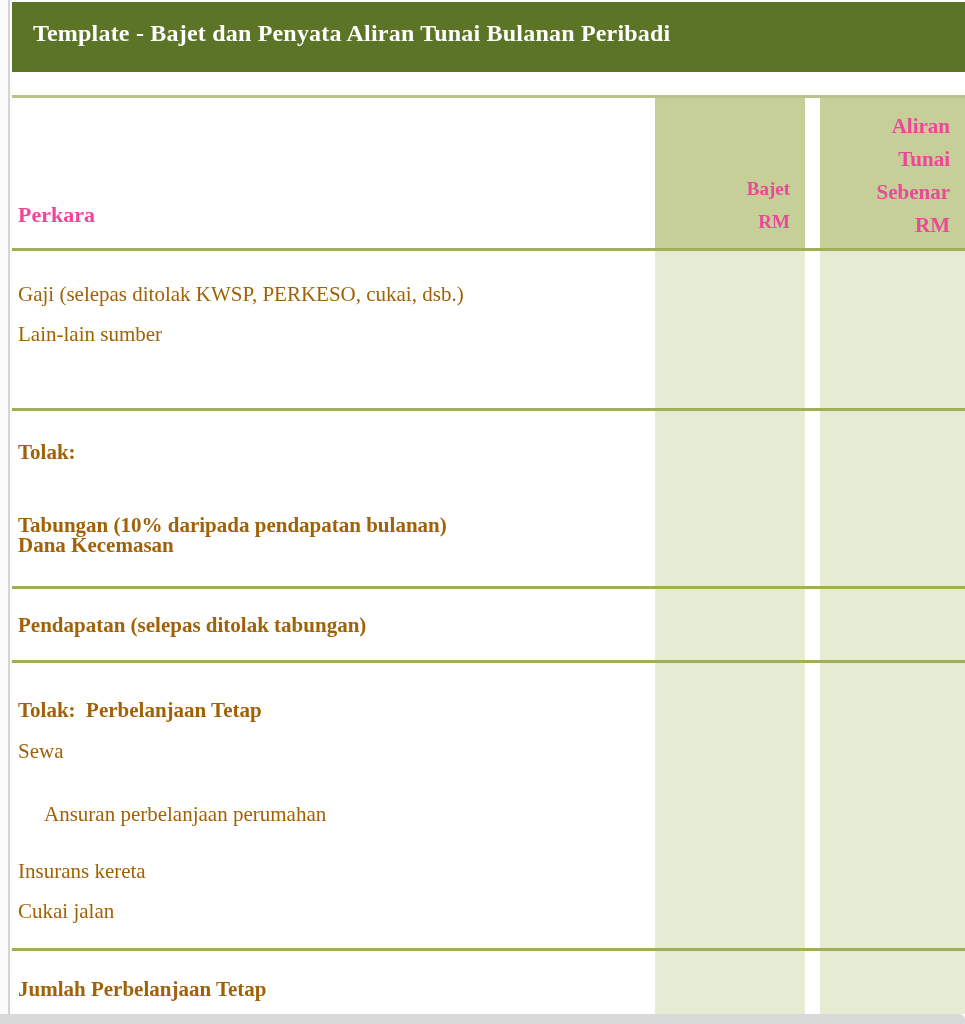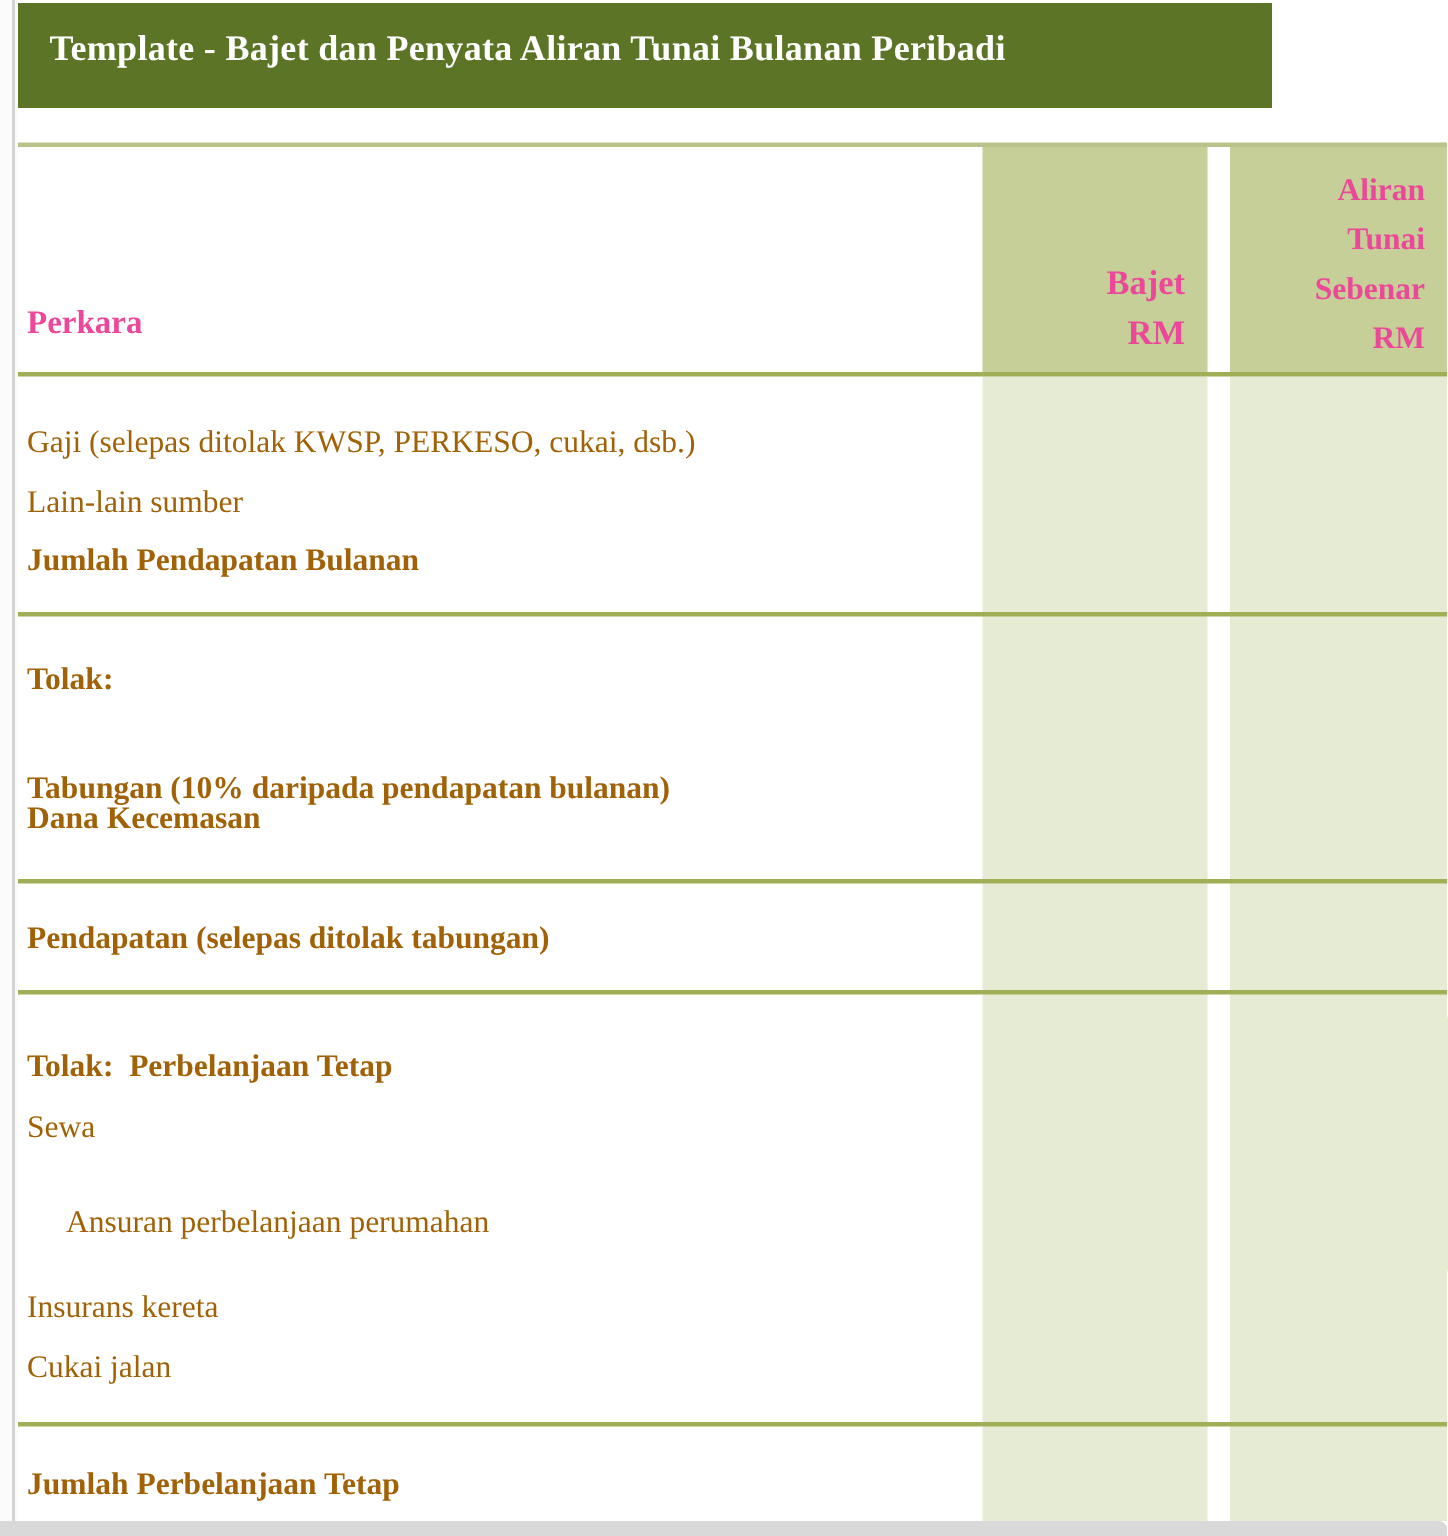--- a/index.html
+++ b/index.html
@@ -6,21 +6,21 @@
   .page{
     position:relative;width:965px;height:1024px;overflow:hidden;
     background:#ffffff;font-family:"Liberation Serif","DejaVu Serif",serif;
   }
   
   .left-strip{position:absolute;left:0;top:0;width:12px;height:1024px;background:#fbfbfb;z-index:4;}
   .left-strip .edge-line{position:absolute;left:8px;top:0;width:2px;height:100%;background:#d4d4d4;}
   
   .bottom-strip{position:absolute;left:0;top:1014px;width:965px;height:10px;background:#d9d9d9;z-index:5;border-top-right-radius:6px;}
   
-  .title-bar{position:absolute;left:12px;top:2px;width:836px;height:70px;background:#5c7426;z-index:3;}
+  .title-bar{position:absolute;left:12px;top:2px;width:953px;height:70px;background:#5c7426;z-index:3;}
   .title-bar .title-text{
     position:absolute;left:21px;top:16px;color:#ffffff;font-weight:bold;
     font-size:24px;line-height:30px;letter-spacing:.2px;
   }
   
   .band{position:absolute;z-index:1;}
   .band.hdr{background:#c5cf97;top:98px;height:151px;}
   .band.body{background:#e6ebd4;top:251px;height:763px;}
   .band.bajet{left:655px;width:150px;}
   .band.aliran{left:820px;width:145px;}
@@ -28,21 +28,21 @@
   .hline{position:absolute;left:12px;width:953px;height:3px;background:#a0af55;z-index:2;}
   .hline.l1{top:95px;background:#b8c38a;}
   .hline.l2{top:248px;}
   .hline.l3{top:408px;}
   .hline.l4{top:586px;}
   .hline.l5{top:660px;}
   .hline.l6{top:948px;}
   
   .col-head{position:absolute;z-index:3;font-weight:bold;color:#ec4899;}
   .perkara-head{left:18px;top:201px;font-size:22px;line-height:28px;text-align:right;}
-  .bajet-head{right:175px;top:172px;font-size:23px;line-height:33px;text-align:right;}
+  .bajet-head{right:175px;top:172px;font-size:19px;line-height:33px;text-align:right;}
   .aliran-head{right:15px;top:110px;font-size:21px;line-height:33px;text-align:right;}
   .col-head span{display:block;}
   
   .row{
     position:absolute;left:18px;z-index:3;color:#a16207;
     font-size:21px;line-height:28px;white-space:pre-wrap;width:620px;
   }
   .row.bold{font-weight:bold;}
   .r-s1-0{top:280px;} .r-s1-1{top:320px;} .r-s1-2{top:359px;}
   .r-s2-0{top:438px;} .r-s2-1{top:511px;} .r-s2-2{top:531px;}
@@ -86,21 +86,20 @@
 
   <div class="col-head aliran-head">
     <span>Aliran</span>
     <span>Tunai</span>
     <span>Sebenar</span>
     <span>RM</span>
   </div>
 
   <div class="row r-s1-0">Gaji (selepas ditolak KWSP, PERKESO, cukai, dsb.)</div>
   <div class="row r-s1-1">Lain-lain sumber</div>
-  <div class="row bold r-s1-2">Jumlah Pendapatan Bulanan</div>
 
   <div class="row bold r-s2-0">Tolak:</div>
   <div class="row bold r-s2-1">Tabungan (10% daripada pendapatan bulanan)</div>
   <div class="row bold r-s2-2">Dana Kecemasan</div>
 
   <div class="row bold r-s3-0">Pendapatan (selepas ditolak tabungan)</div>
 
   <div class="row bold r-s4-0">Tolak:  Perbelanjaan Tetap</div>
   <div class="row r-s4-1">Sewa</div>
   <div class="row r-s4-2">Ansuran perbelanjaan perumahan</div>

